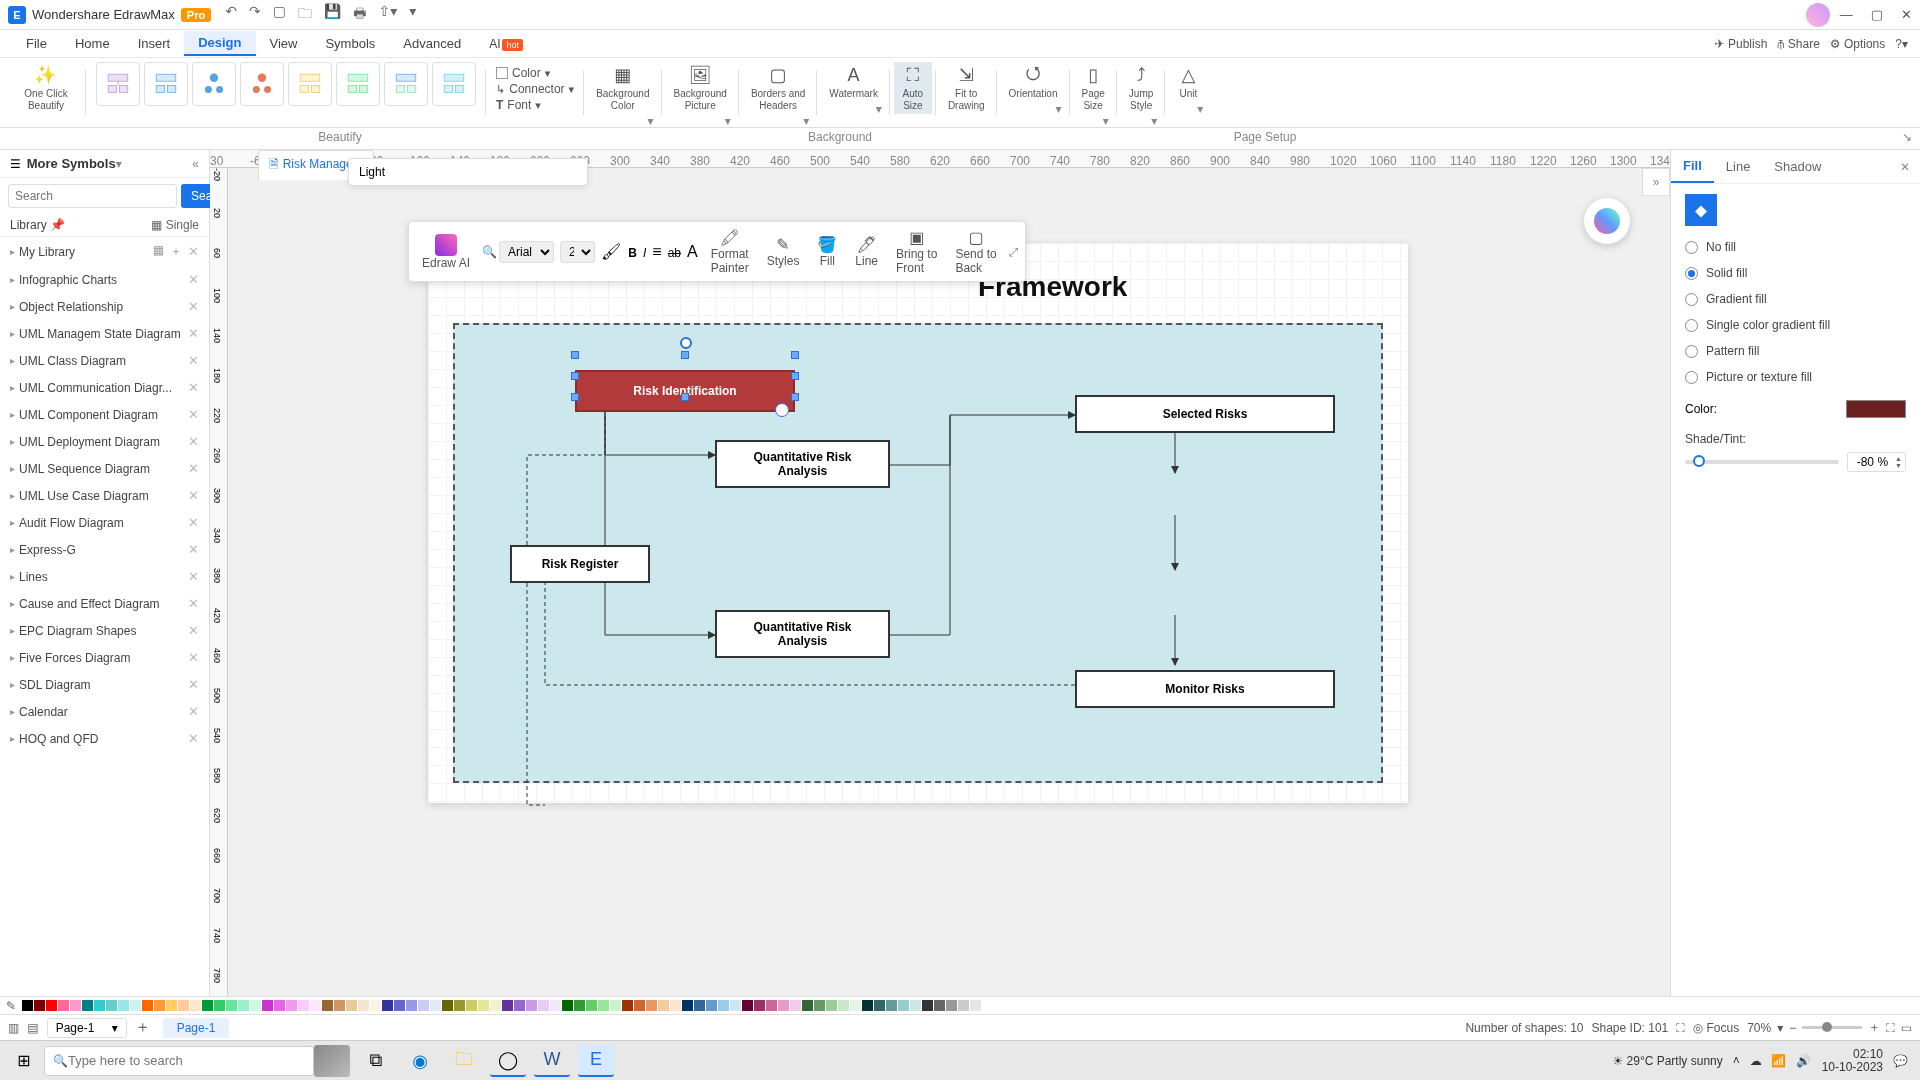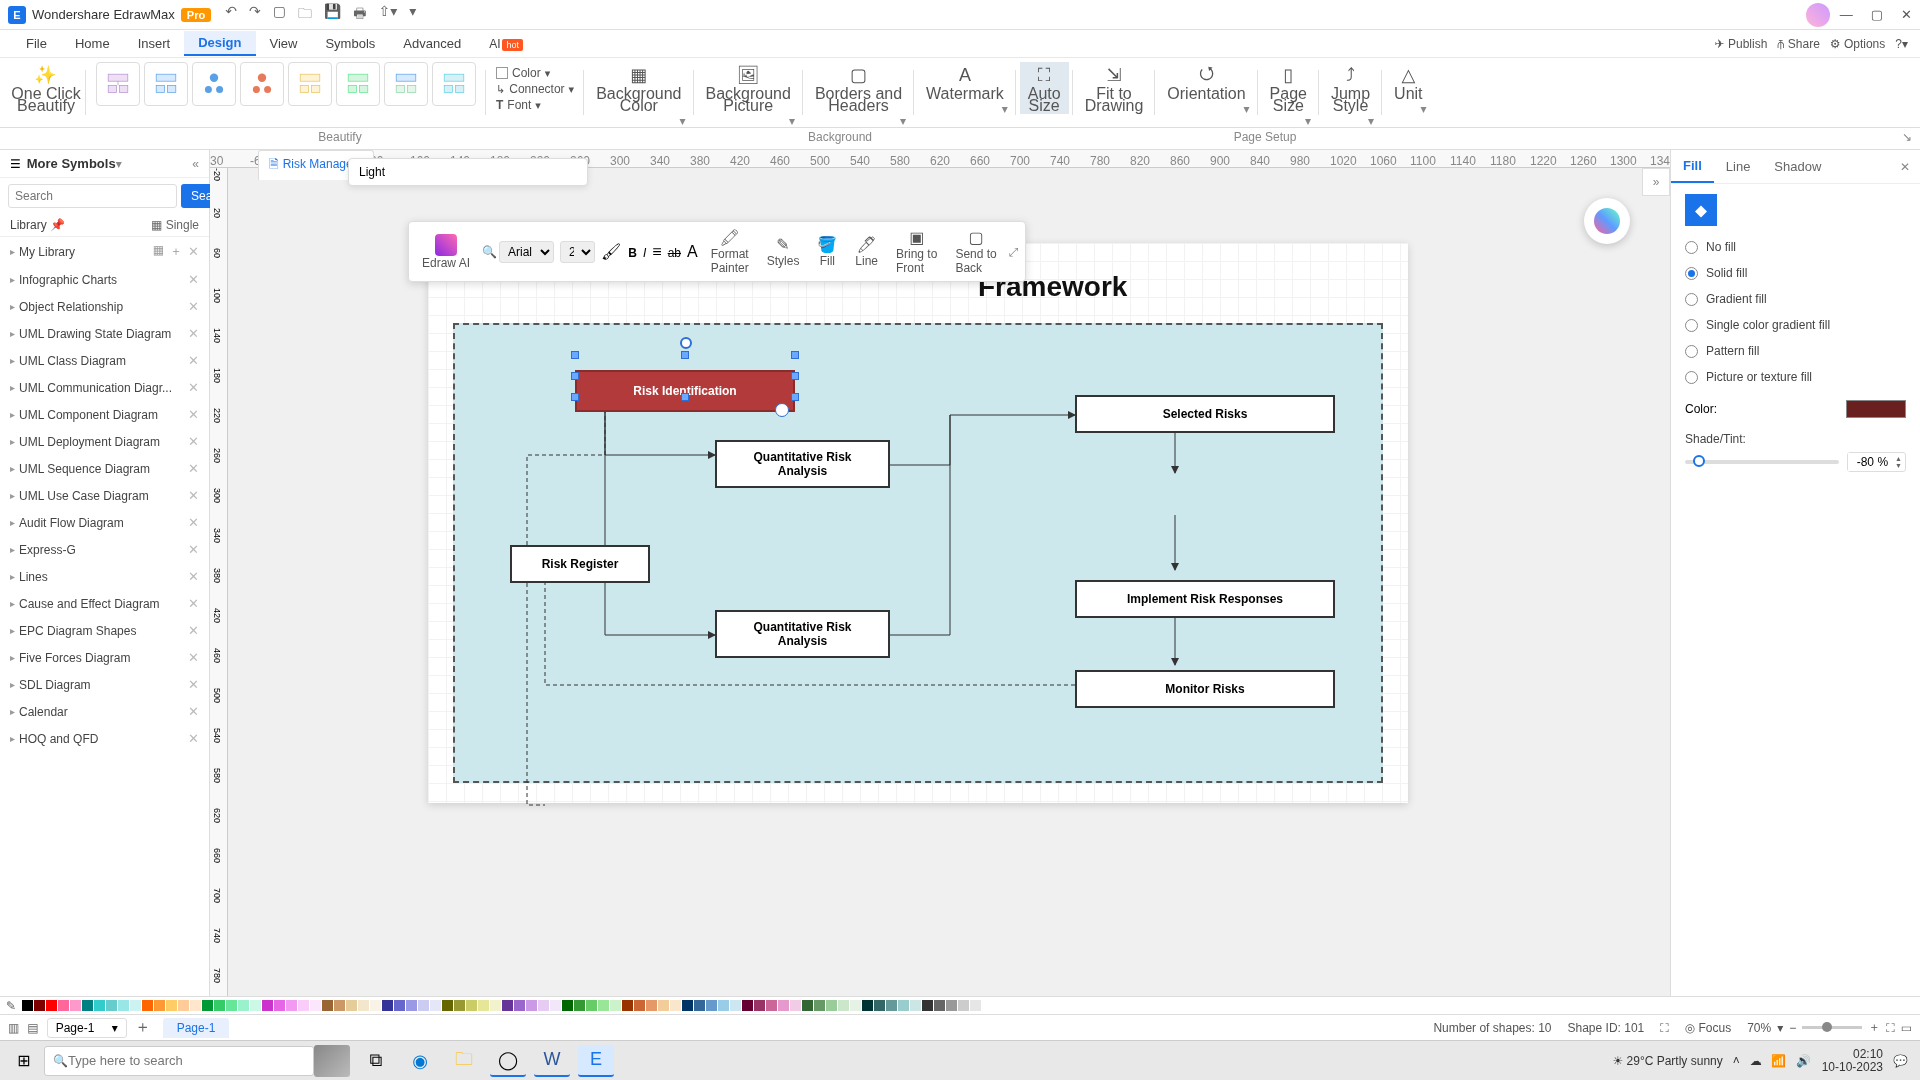--- a/index.html
+++ b/index.html
@@ -25,21 +25,21 @@
 .menubar .right-menu { margin-left:auto; display:flex; gap:10px; align-items:center; }
 .menubar .right-menu span { color:#555; cursor:pointer; }
 
 
 .ribbon { height:70px; background:#fff; display:flex; padding:4px 6px; border-bottom:1px solid #ddd; }
 .ribbon-group { display:flex; flex-direction:column; align-items:center; padding:0 4px; position:relative; }
 .ribbon-group::after { content:""; position:absolute; right:0; top:8px; bottom:8px; width:1px; background:#e0e0e0; }
 .ribbon-group:last-child::after { display:none; }
 .ribbon-btn-col { display:flex; flex-direction:column; align-items:center; padding:2px 8px; cursor:pointer; }
 .ribbon-icon { width:22px; height:22px; display:flex; align-items:center; justify-content:center; font-size:18px; color:#555; margin-bottom:2px; }
-.ribbon-label { font-size:16px; color:#555; text-align:center; line-height:12px; white-space:pre; }
+.ribbon-label { font-size:10px; color:#555; text-align:center; line-height:12px; white-space:pre; }
 .ribbon-btn-col.active { background:#e0e8f0; }
 .ribbon-small-btns { display:flex; gap:4px; padding:0 6px; }
 .ribbon-small-btn { width:44px; height:44px; border:1px solid #ddd; border-radius:4px; display:flex; align-items:center; justify-content:center; cursor:pointer; background:#fff; }
 .ribbon-small-btn svg { width:28px; height:28px; }
 .beautify-label-row { height:22px; background:#fff; display:flex; border-bottom:1px solid #ddd; font-size:11px; color:#888; }
 .beautify-label-row div { text-align:center; padding-top:2px; }
 .section-label { flex:none; }
 .color-line-row { display:flex; flex-direction:column; gap:2px; padding:4px 6px 0 6px; }
 .color-line-item { display:flex; align-items:center; gap:4px; cursor:pointer; font-size:11px; color:#555; }
 .color-swatch-tiny { width:12px; height:12px; border:1px solid #999; }
@@ -133,21 +133,21 @@
 .palette-bar { height:18px; background:#fff; display:flex; align-items:center; padding:0 6px; border-top:1px solid #ddd; }
 .palette-bar .eyedrop { width:16px; color:#555; font-size:12px; }
 .palette-swatch { width:11px; height:11px; margin-right:1px; cursor:pointer; }
 
 
 .page-tabs { height:26px; background:#fff; display:flex; align-items:center; border-top:1px solid #ddd; padding:0 8px; }
 .page-tabs .pt-icon { color:#666; margin-right:8px; cursor:pointer; }
 .page-tabs .pt-tab-select { border:1px solid #ddd; padding:2px 8px; border-radius:3px; margin-right:8px; cursor:pointer; min-width:80px; display:flex; justify-content:space-between; }
 .page-tabs .pt-add { color:#666; cursor:pointer; font-size:16px; margin-right:12px; }
 .page-tabs .pt-tab { padding:3px 14px; background:#e8f0fe; color:#1a73e8; border-radius:3px 3px 0 0; cursor:pointer; }
-.page-tabs .pt-status { margin-left:auto; display:flex; gap:16px; color:#555; align-items:center; }
+.page-tabs .pt-status { margin-left:auto; display:flex; gap:8px; color:#555; align-items:center; }
 .pt-zoom { display:flex; align-items:center; gap:6px; }
 
 
 .taskbar { height:40px; background:#e8e8e8; display:flex; align-items:center; padding:0 4px; border-top:1px solid #ccc; }
 .taskbar .start { width:40px; text-align:center; font-size:16px; cursor:pointer; }
 .taskbar .search-box { display:flex; align-items:center; background:#fff; border:1px solid #ccc; border-radius:3px; width:270px; height:30px; padding:0 8px; }
 .taskbar .search-box input { border:none; outline:none; flex:1; font-size:13px; }
 .taskbar .tb-icons { display:flex; gap:8px; margin-left:8px; }
 .taskbar .tb-icon { width:36px; height:32px; display:flex; align-items:center; justify-content:center; cursor:pointer; font-size:18px; border-radius:3px; }
 .taskbar .tb-icon.active-app { border-bottom:2px solid #1a73e8; }
@@ -390,21 +390,21 @@
           <span class="lib-name">Infographic Charts</span>
           <span class="close">✕</span>
         </div>
         <div class="lib-item">
           <span class="chevron">▸</span>
           <span class="lib-name">Object Relationship</span>
           <span class="close">✕</span>
         </div>
         <div class="lib-item">
           <span class="chevron">▸</span>
-          <span class="lib-name">UML Drawing State Diagram</span>
+          <span class="lib-name">UML Managem State Diagram</span>
           <span class="close">✕</span>
         </div>
         <div class="lib-item">
           <span class="chevron">▸</span>
           <span class="lib-name">UML Class Diagram</span>
           <span class="close">✕</span>
         </div>
         <div class="lib-item">
           <span class="chevron">▸</span>
           <span class="lib-name">UML Communication Diagr...</span>
@@ -642,23 +642,20 @@
 
           <div class="node" style="left:260px; top:115px; width:175px; height:48px; white-space:pre"><span>Quantitative Risk
 Analysis</span></div>
           <div class="node" style="left:55px; top:220px; width:140px; height:38px">
               <span>Risk Register</span>
             </div>
           <div class="node" style="left:260px; top:285px; width:175px; height:48px; white-space:pre"><span>Quantitative Risk
 Analysis</span></div>
           <div class="node" style="left:620px; top:70px; width:260px; height:38px">
               <span>Selected Risks</span>
-            </div>
-          <div class="node" style="left:620px; top:255px; width:260px; height:38px">
-              <span>Implement Risk Responses</span>
             </div>
           <div class="node" style="left:620px; top:345px; width:260px; height:38px">
               <span>Monitor Risks</span>
             </div>
         </div>
       </div>
     </div>
   </div>
 
   <div class="sidebar-right">

